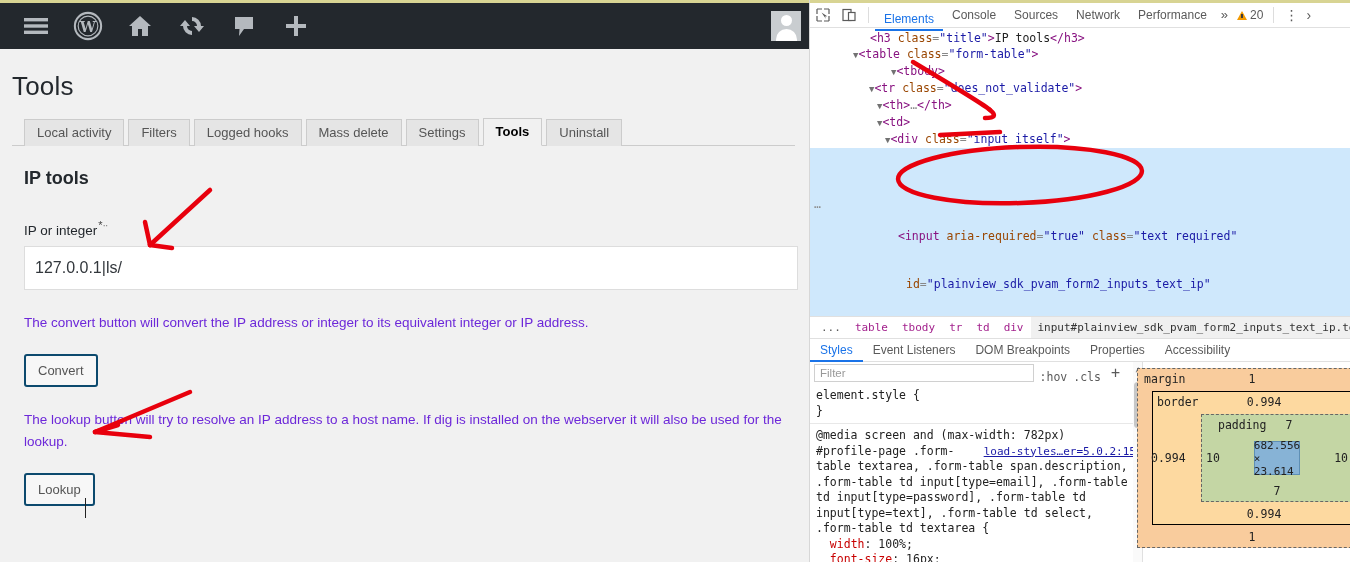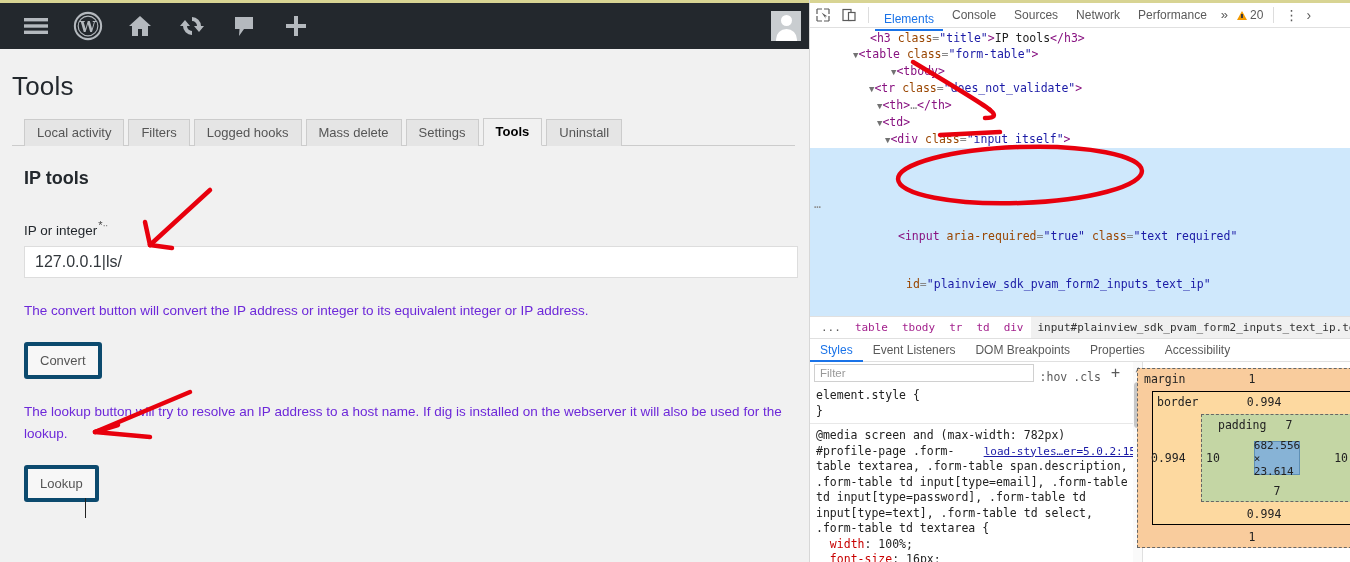--- a/index.html
+++ b/index.html
@@ -32,30 +32,30 @@
   }
   .nav-tab.active { background:#f1f1f1; color:#000; font-weight:600; border-bottom:1px solid #f1f1f1; }
 
   .section-title { font-size:18px; font-weight:600; color:#23282d; margin:22px 0 0 12px; }
 
   .field-label { font-size:13.5px; color:#23282d; margin:30px 0 8px 12px; display:inline-block; position:relative; }
   .req-mark { color:#444; font-size:11px; vertical-align:super; margin-left:1px; }
   .req-dots { color:#777; font-size:10px; vertical-align:super; letter-spacing:-1px; }
 
   .text-input {
-    display:block; margin:0 12px 0 12px; width:774px; height:32px;
+    display:block; margin:0 12px 0 12px; width:774px; height:44px;
     border:1px solid #ddd; background:#fff; font-size:16px; color:#32373c;
     padding:6px 10px; font-family:"Liberation Sans", sans-serif;
   }
   .input-wrap { position:relative; }
   .caret { position:absolute; left:73px; top:252px; width:1px; height:20px; background:#222; }
 
   .desc { font-size:13.5px; color:#6d28d9; margin:22px 12px 0 12px; line-height:22px; max-width:780px; }
   .btn {
-    display:inline-block; margin:20px 0 0 12px; background:#f7f7f7; border:4px solid #0c4a6e;
+    display:inline-block; margin:20px 0 0 12px; background:#f7f7f7; border:2px solid #0c4a6e;
     color:#555; font-size:13px; padding:7px 12px; border-radius:3px; line-height:15px;
     font-family:"Liberation Sans", sans-serif;
   }
 
   
   .dt-pane { width:540px; height:562px; background:#fff; position:relative; overflow:hidden;
              font-family:"DejaVu Sans Mono", monospace; }
   .dt-topline { height:3px; background:#d8d493; }
   .dt-toolbar { height:25px; display:flex; align-items:center; border-bottom:1px solid #e0e0e0;
                 background:#fff; font-family:"Liberation Sans", sans-serif; }

